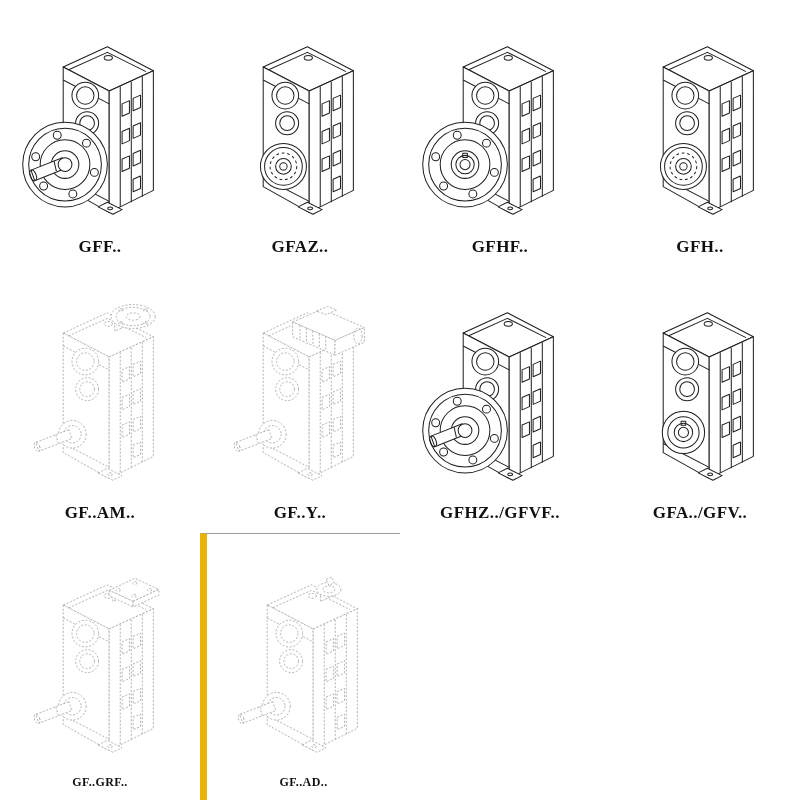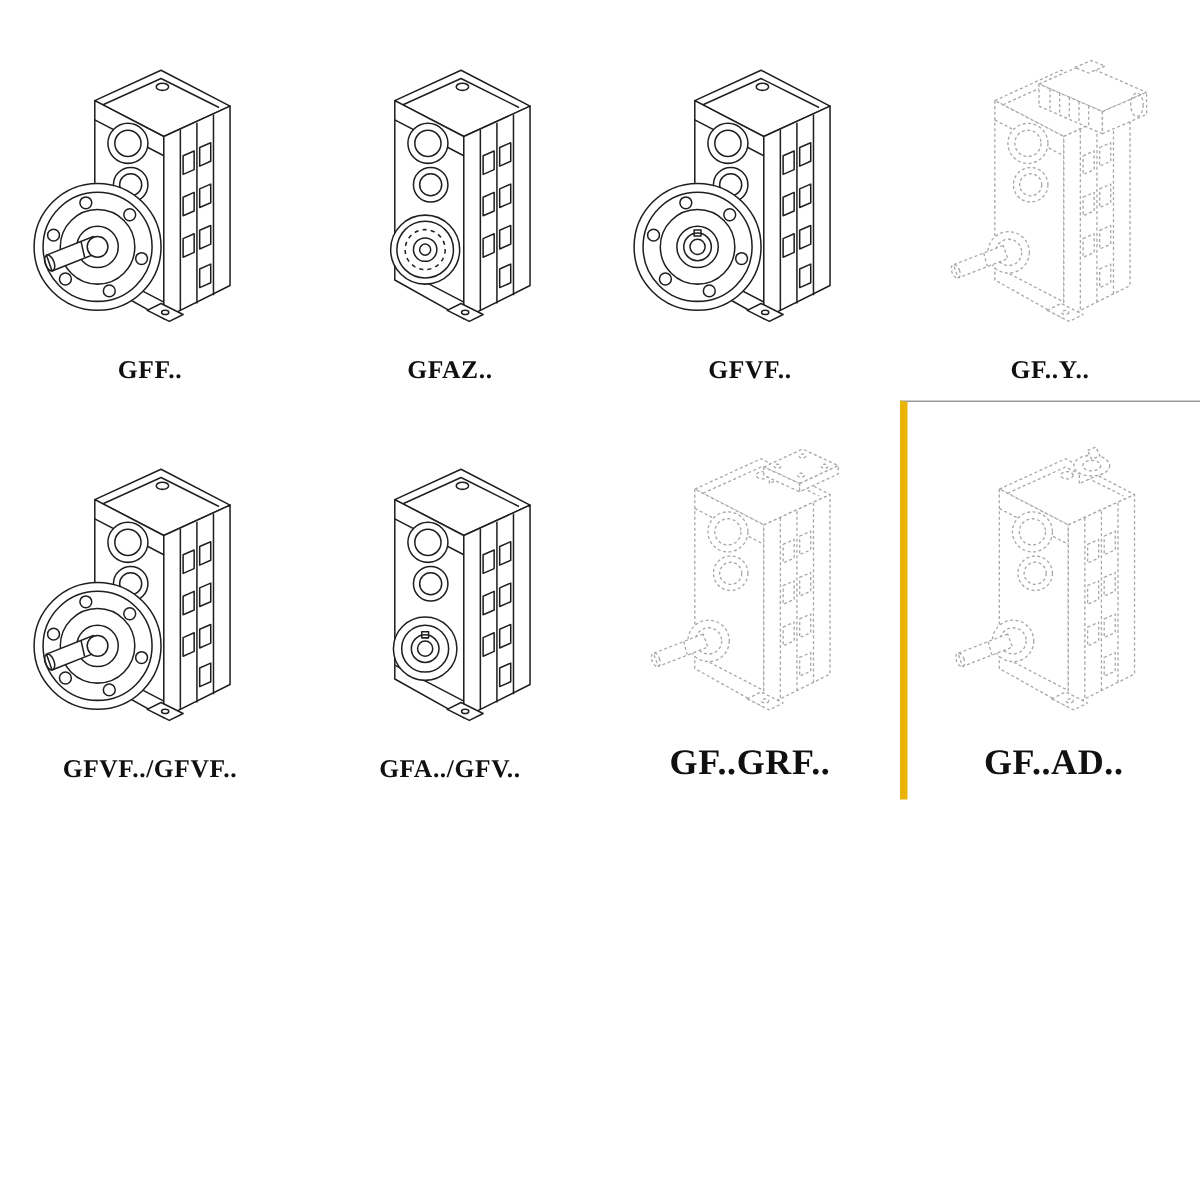--- a/index.html
+++ b/index.html
@@ -1,22 +1,22 @@
 <!DOCTYPE html>
 <html><head>
 <meta charset="utf-8">
 <style>
   html,body{margin:0;padding:0;background:#ffffff;}
   .page{width:800px;height:800px;background:#ffffff;overflow:hidden;}
   .grid{width:800px;height:800px;display:grid;grid-template-columns:repeat(4,1fr);grid-template-rows:repeat(3,1fr);}
   .cell{display:flex;flex-direction:column;align-items:center;justify-content:flex-end;padding:4px 2px 10px;box-sizing:border-box;margin:0;}
   .cell svg.drawing{width:184px;height:208px;display:block;}
   .label{font-family:"Liberation Serif", "DejaVu Serif", serif;font-weight:700;font-size:17px;color:#101010;letter-spacing:.4px;margin:2px 0 0 0;white-space:nowrap;}
-  .label.big{font-size:24px;}
-  .cell.bordered{border-left:5px solid #eab308;border-top:1px solid #9a9a9a;}
+  .label.big{font-size:12px;}
+  .cell.bordered{border-left:7px solid #eab308;border-top:1px solid #9a9a9a;}
 </style>
 </head>
 <body>
 
 <svg width="0" height="0" style="position:absolute" aria-hidden="true">
   <defs>
     <g id="p-body">
       <polygon points="60,38 108,16 158,42 110,64" fill="#ffffff"></polygon>
       <polygon points="60,38 60,168 110,196 110,64" fill="#ffffff"></polygon>
       <polygon points="110,64 158,42 158,172 110,196" fill="#ffffff"></polygon>
@@ -218,38 +218,50 @@
       <svg class="drawing" viewBox="0 0 200 215">
         <use href="#v-gfh" fill="none" stroke="#1f1f1f" stroke-width="1.1" stroke-linejoin="round"></use>
       </svg>
       <figcaption class="label">GFAZ..</figcaption>
     </figure>
 
     <figure class="cell">
       <svg class="drawing" viewBox="0 0 200 215">
         <use href="#v-gfhf" fill="none" stroke="#1f1f1f" stroke-width="1.1" stroke-linejoin="round"></use>
       </svg>
-      <figcaption class="label">GFVF..</figcaption>
-    </figure>
-
-
-
+      <figcaption class="label">GFHF..</figcaption>
+    </figure>
+
+    <figure class="cell">
+      <svg class="drawing" viewBox="0 0 200 215">
+        <use href="#v-gfh" fill="none" stroke="#1f1f1f" stroke-width="1.1" stroke-linejoin="round"></use>
+      </svg>
+      <figcaption class="label">GFH..</figcaption>
+    </figure>
+
+
+    <figure class="cell">
+      <svg class="drawing" viewBox="0 0 200 215">
+        <use href="#v-am" fill="none" stroke="#a8a8a8" stroke-width="0.95" stroke-linejoin="round" stroke-dasharray="2.2 1.8"></use>
+      </svg>
+      <figcaption class="label">GF..AM..</figcaption>
+    </figure>
 
     <figure class="cell">
       <svg class="drawing" viewBox="0 0 200 215">
         <use href="#v-y" fill="none" stroke="#a8a8a8" stroke-width="0.95" stroke-linejoin="round" stroke-dasharray="2.2 1.8"></use>
       </svg>
       <figcaption class="label">GF..Y..</figcaption>
     </figure>
 
     <figure class="cell">
       <svg class="drawing" viewBox="0 0 200 215">
         <use href="#v-gff" fill="none" stroke="#1f1f1f" stroke-width="1.1" stroke-linejoin="round"></use>
       </svg>
-      <figcaption class="label">GFVF../GFVF..</figcaption>
+      <figcaption class="label">GFHZ../GFVF..</figcaption>
     </figure>
 
     <figure class="cell">
       <svg class="drawing" viewBox="0 0 200 215">
         <use href="#v-hollow" fill="none" stroke="#1f1f1f" stroke-width="1.1" stroke-linejoin="round"></use>
       </svg>
       <figcaption class="label">GFA../GFV..</figcaption>
     </figure>
 
     <figure class="cell">

